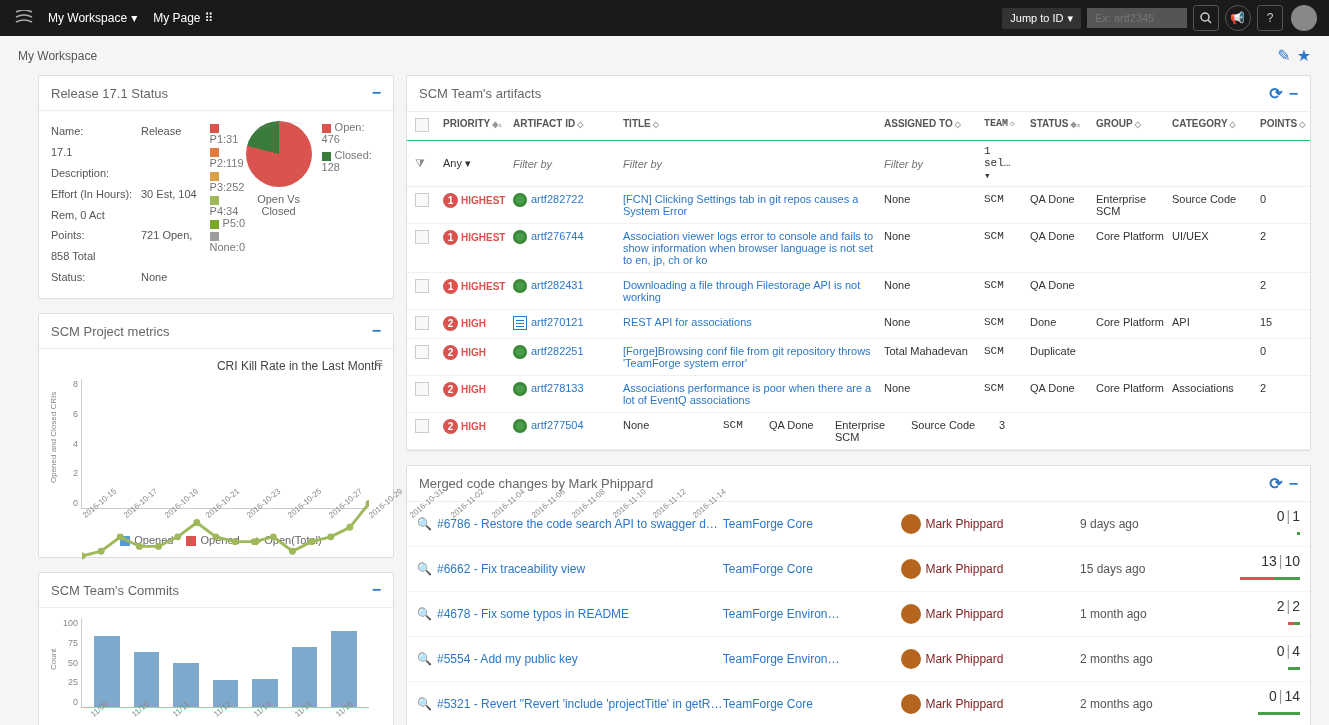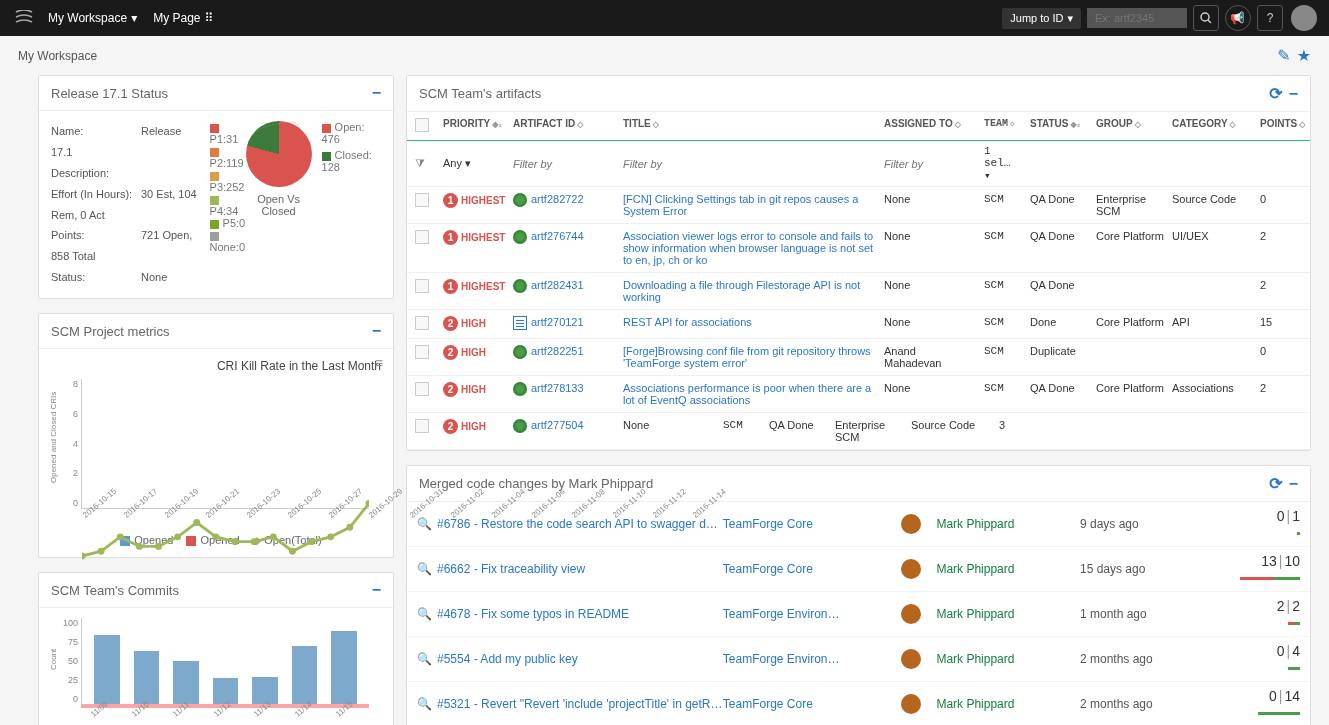--- a/index.html
+++ b/index.html
@@ -42,21 +42,21 @@
 .bars .bar { flex:1; }
 .bars .bar .o { background:#5b9bd5; width:45%; display:inline-block; }
 .bars .bar .c { background:#d9534f; width:45%; display:inline-block; }
 .line-overlay { position:absolute; inset:0; }
 .x-labels { display:flex; margin:4px 12px 0 30px; font-size:8px; color:#888; }
 .x-labels span { flex:1; transform:rotate(-40deg); transform-origin:top left; white-space:nowrap; }
 .chart-legend { text-align:center; font-size:11px; color:#666; margin-top:12px; }
 .chart-legend .sq { display:inline-block; width:10px; height:10px; vertical-align:middle; margin:0 4px 0 10px; }
 
 
-.commits-chart { height:90px; position:relative; border-left:1px solid #ccc; border-bottom:4px solid #fca5a5; margin:0 12px 0 30px; }
+.commits-chart { height:90px; position:relative; border-left:1px solid #ccc; border-bottom:1px solid #fca5a5; margin:0 12px 0 30px; }
 .commits-bars { position:absolute; inset:0 4px; display:flex; align-items:flex-end; gap:14px; padding:0 8px; }
 .commits-bars div { flex:1; background:#7da9cc; }
 
 
 .artifacts-hd { display:flex; align-items:flex-start; font-size:10px; font-weight:bold; color:#555; padding:6px 4px; border-bottom:1px solid #22c55e; text-transform:uppercase; }
 .artifacts-hd > div, .artifact-row > div, .filter-row > div { padding:0 4px; }
 .col-chk { width:28px; }
 .col-pri { width:70px; }
 .col-aid { width:110px; }
 .col-title { flex:1; min-width:180px; }
@@ -79,21 +79,21 @@
 .aid-ico.doc { border:1px solid #2a77c9; background:linear-gradient(#fff,#fff); position:relative; }
 .aid-ico.doc::after { content:""; position:absolute; top:3px;left:2px;right:2px;height:1px;background:#2a77c9; box-shadow:0 3px #2a77c9,0 6px #2a77c9; }
 .chkbox { width:14px;height:14px;border:1px solid #ccc;background:#f8f8f8;display:inline-block; }
 .sort-ico { font-size:8px; color:#999; margin-left:2px; }
 
 
 .merge-row { display:flex; align-items:center; padding:6px 10px; font-size:12px; border-bottom:1px solid #f4f4f4; }
 .merge-row .m-ico { width:20px; color:#999; }
 .merge-row .m-title { flex:1.6; color:#2a77c9; white-space:nowrap; overflow:hidden; text-overflow:ellipsis; }
 .merge-row .m-repo { flex:1; color:#2a77c9; }
-.merge-row .m-user { flex:1; display:flex; align-items:center; gap:15px; color:#15803d; }
+.merge-row .m-user { flex:1; display:flex; align-items:center; gap:4px; color:#7f1d1d; }
 .merge-row .m-user .av { width:20px;height:20px;border-radius:50%;background:#b5651d; }
 .merge-row .m-time { width:110px; color:#555; }
 .merge-row .m-diff { width:110px; text-align:right; font-size:14px; }
 .diff-bar { display:inline-block; height:3px; vertical-align:middle; }
 .diff-num { color:#333; }
 .diff-sep { color:#999; margin:0 2px; }
 a { text-decoration:none; }
 </style>
 </head>
 <body>
@@ -382,21 +382,21 @@
     <div class="col-status">Done</div>
     <div class="col-group">Core Platform</div>
     <div class="col-cat">API</div>
     <div class="col-pts">15</div>
   </div>
   <div class="artifact-row">
     <div class="col-chk"><span class="chkbox"></span></div>
     <div class="col-pri"><span class="pri-badge"><span class="num">2</span>HIGH</span></div>
     <div class="col-aid"><span class="aid-ico git"></span><a class="aid-link">artf282251</a></div>
     <div class="col-title title"><a>[Forge]Browsing conf file from git repository throws 'TeamForge system error'</a></div>
-    <div class="col-assign">Anand Mahadevan</div>
+    <div class="col-assign">Total Mahadevan</div>
     <div class="col-team">SCM</div>
     <div class="col-status">Duplicate</div>
     <div class="col-group"></div>
     <div class="col-cat"></div>
     <div class="col-pts">0</div>
   </div>
   <div class="artifact-row">
     <div class="col-chk"><span class="chkbox"></span></div>
     <div class="col-pri"><span class="pri-badge"><span class="num">2</span>HIGH</span></div>
     <div class="col-aid"><span class="aid-ico git"></span><a class="aid-link">artf278133</a></div>

